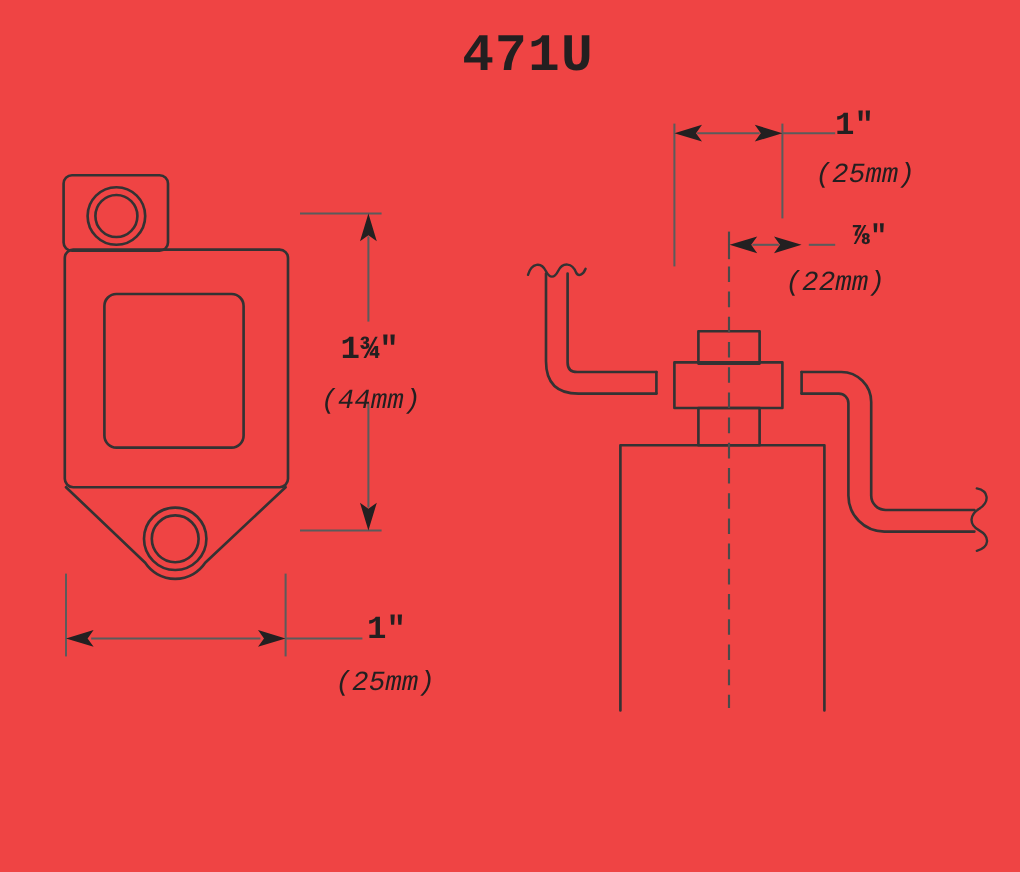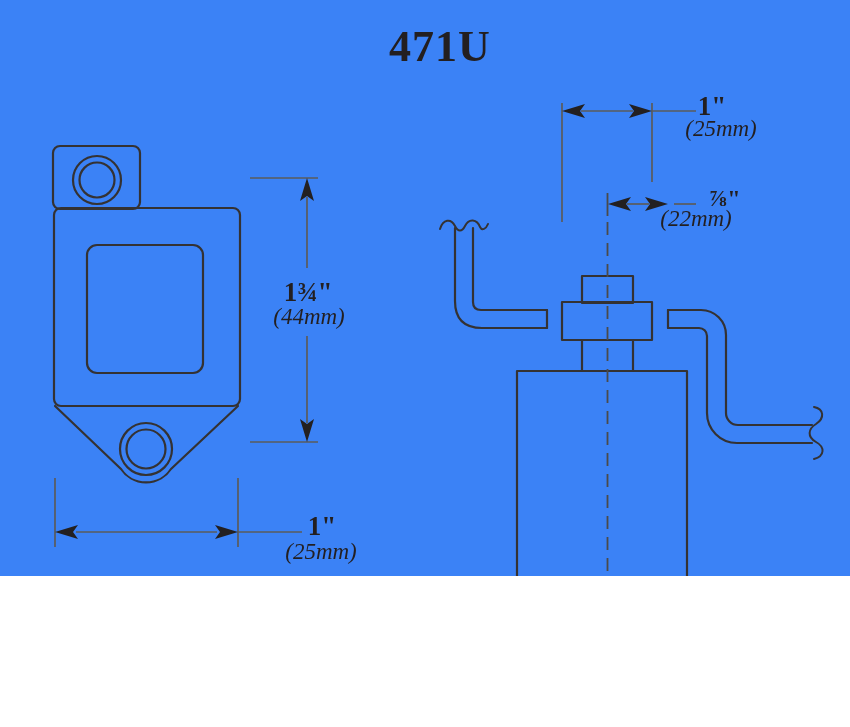--- a/index.html
+++ b/index.html
@@ -1,39 +1,40 @@
 <!DOCTYPE html>
 <html><head>
 <meta charset="utf-8">
 <style>
   html,body{margin:0;padding:0;background:#ffffff;}
   #stage{
     position:relative;
-    width:850px;height:576px;
-    background:#3b82f6;
-    font-family:Liberation Serif, serif;
+    width:850px;height:727px;
+    background:#ef4444;
+    font-family:Liberation Mono, monospace;
     overflow:hidden;
   }
   #lineart{position:absolute;left:0;top:0;}
   .txt{position:absolute;color:#231f20;white-space:nowrap;line-height:1;}
   .title{
     font-size:44px;font-weight:700;letter-spacing:1px;
     transform:translateX(-50%);
   }
   .caption{
     font-size:53px;font-weight:400;letter-spacing:0px;
     transform:translateX(-50%);
   }
   .dim-imp{
     font-size:27px;font-weight:700;
     transform:translateX(-50%);
   }
   .dim-met{
     font-size:23px;font-style:italic;font-weight:400;
     transform:translateX(-50%);
+    margin-top:18px;
   }
 </style>
 </head>
 <body>
 
 <div id="stage">
 
   <svg id="lineart" width="850" height="727" viewBox="0 0 850 727">
 
     <g fill="none" stroke="#343233" stroke-width="2.2" stroke-linejoin="round" stroke-linecap="round">

